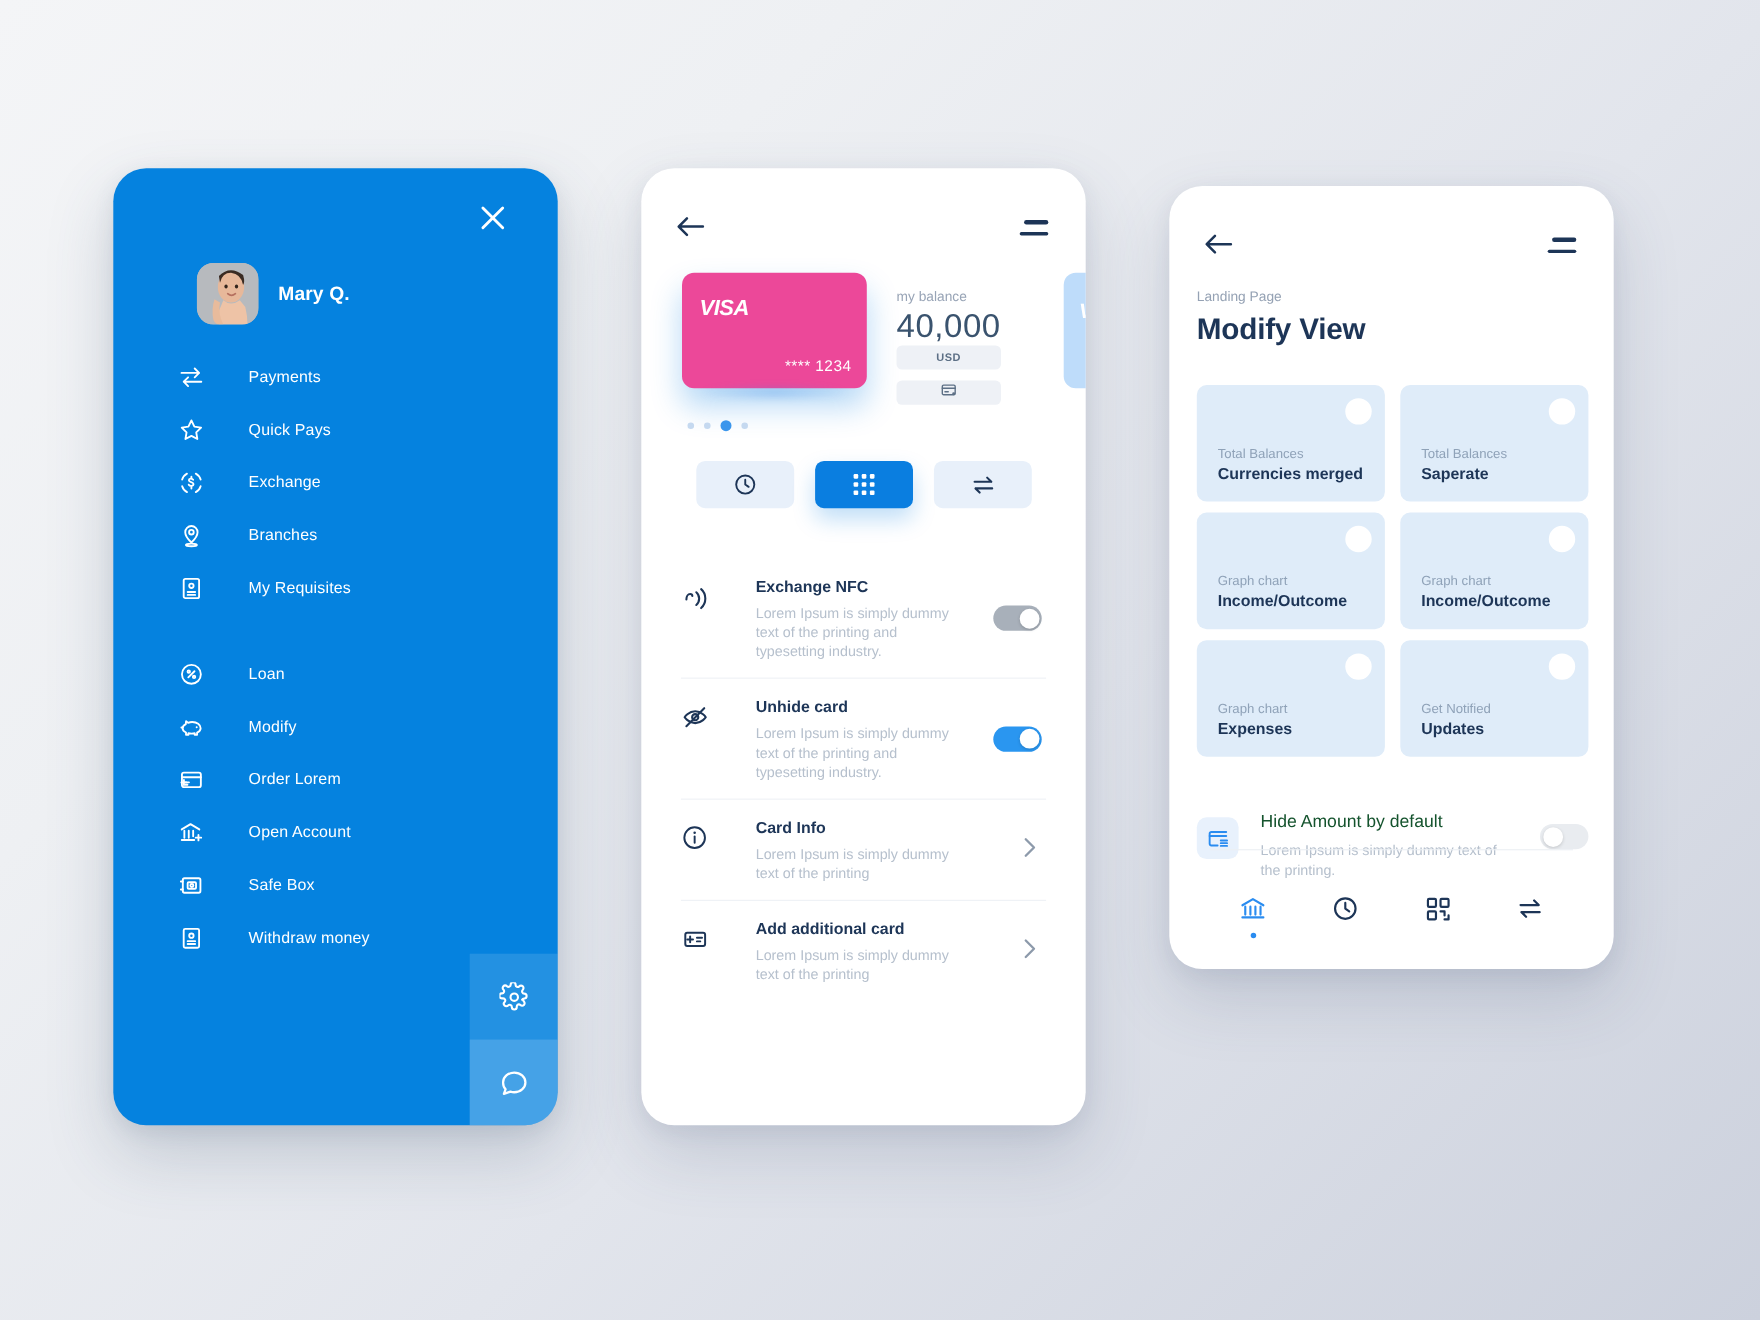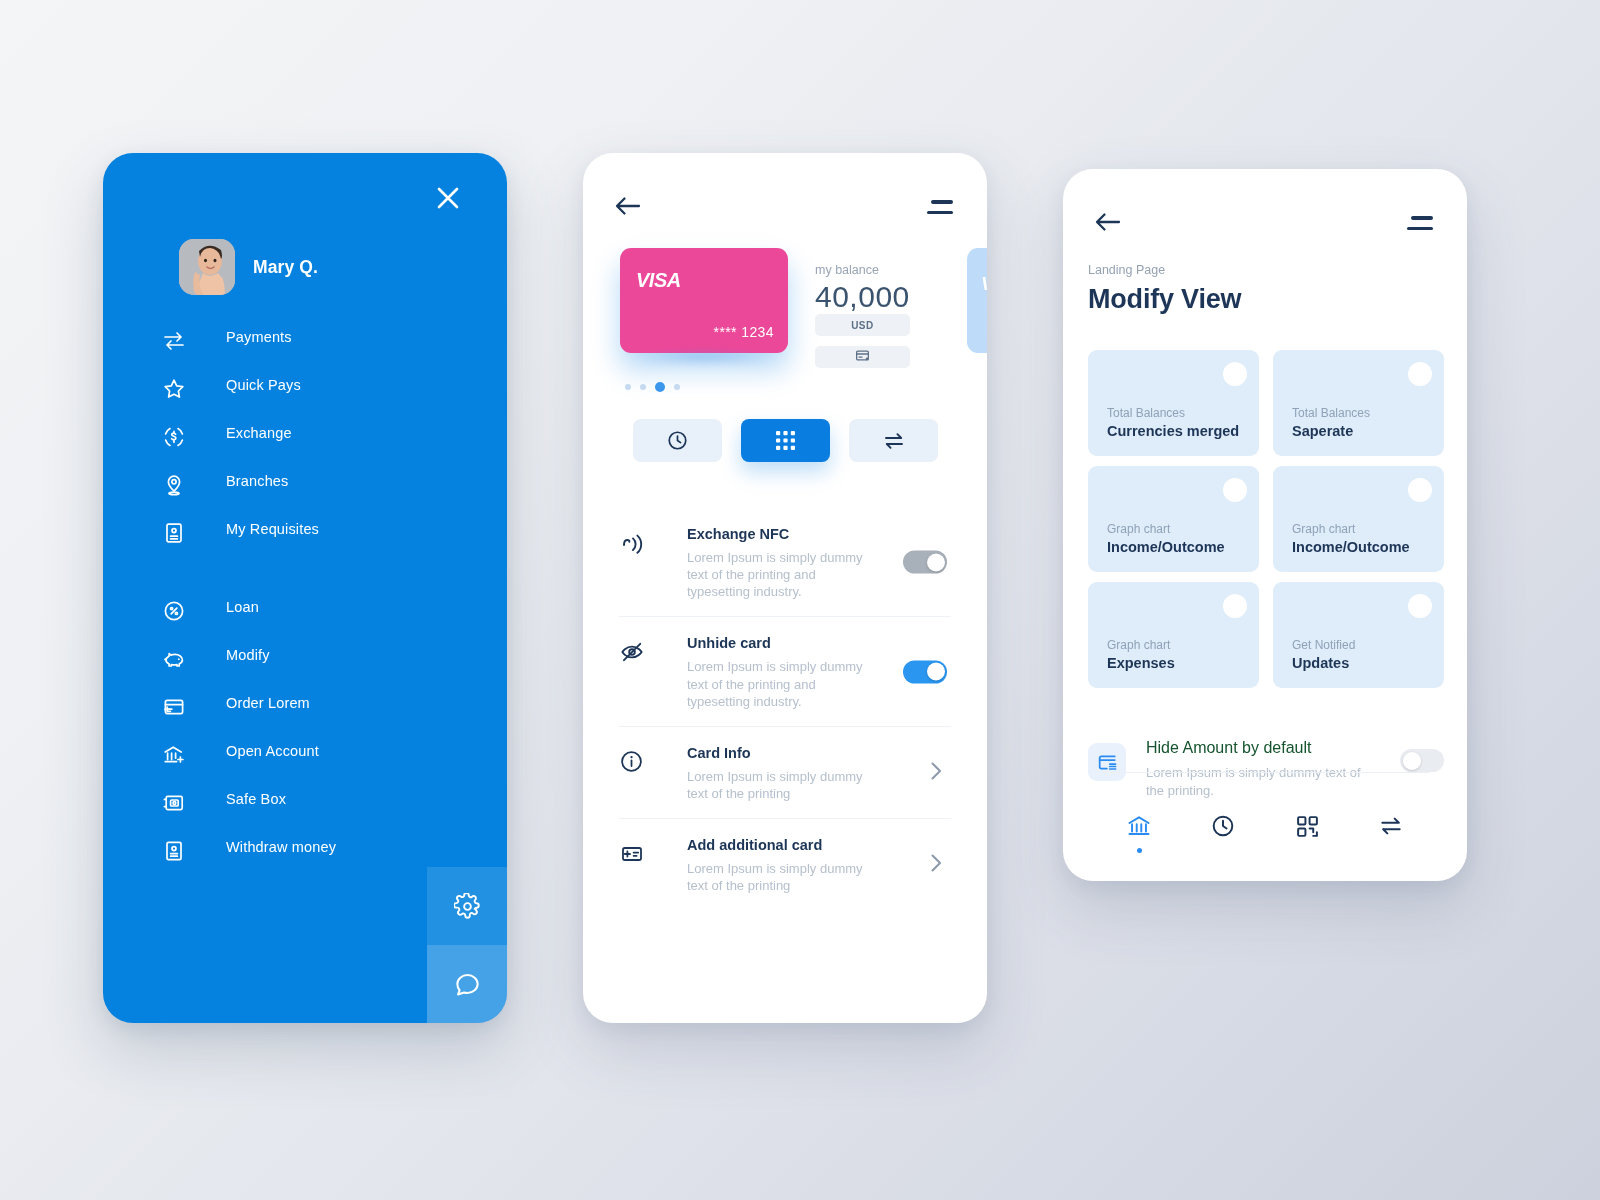--- a/index.html
+++ b/index.html
@@ -52,21 +52,21 @@
     background:#b9bcc0;
     overflow:hidden; position:relative; flex:none;
   }
   .avatar svg { display:block; }
   .profile-name {
     color:#ffffff; font-size:17.5px; font-weight:bold; letter-spacing:.1px;
   }
 
   .menu { position:absolute; left:59px; top:176px; width:300px; }
   .menu-item {
-    display:flex; align-items:flex-start; height:28px;
+    display:flex; align-items:center; height:28px;
     margin-bottom:20px; cursor:pointer;
   }
   .menu-item .mi-icon {
     width:34px; flex:none; display:flex; align-items:center; justify-content:flex-start;
   }
   .menu-item .mi-icon svg { display:block; }
   .menu-item .mi-label {
     color:#ffffff; font-size:14.5px; margin-left:30px; letter-spacing:.15px;
   }
   .menu-gap { height:30px; }

